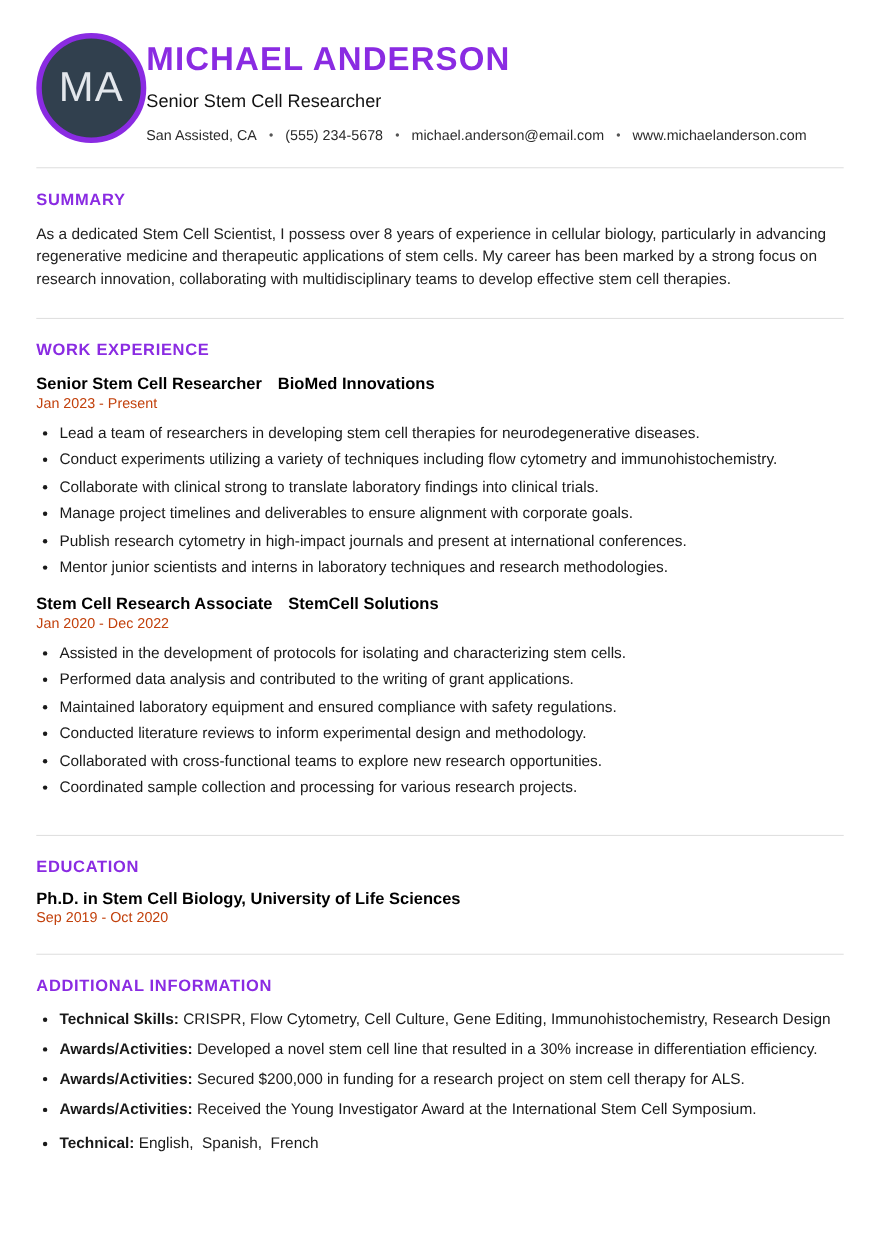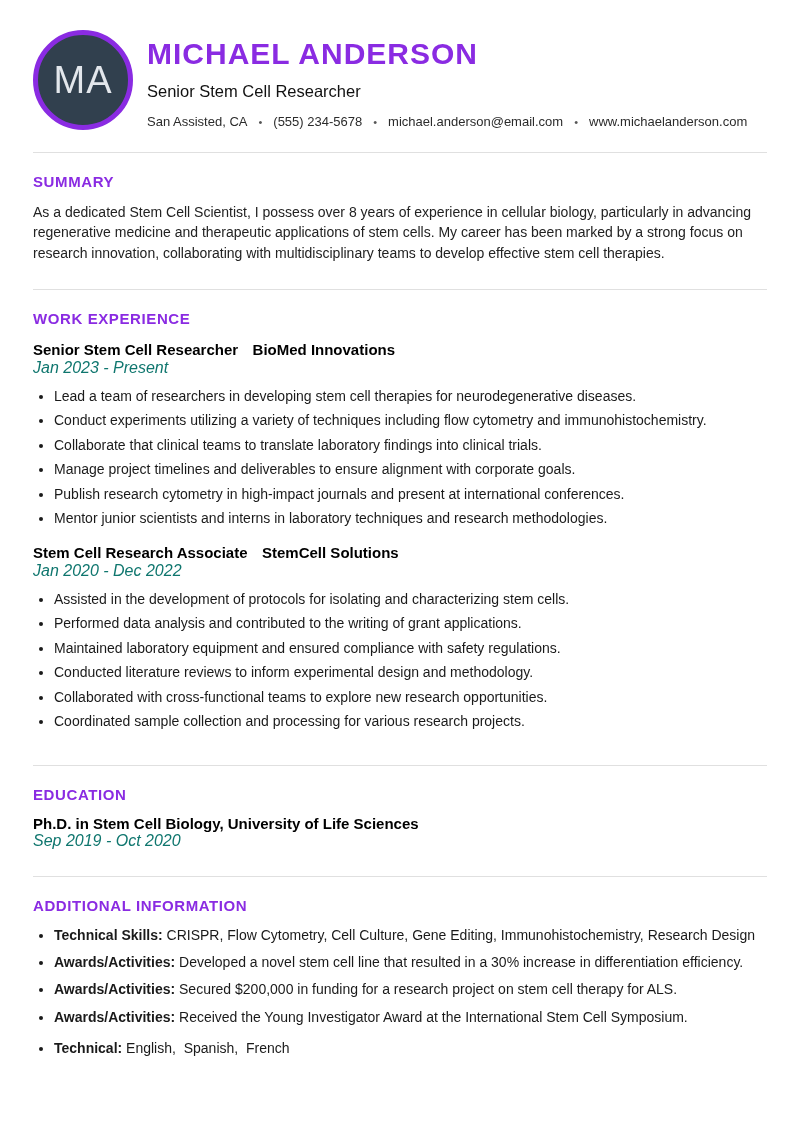--- a/index.html
+++ b/index.html
@@ -10,21 +10,21 @@
     --text:#1d1d1f;
   }
   *{box-sizing:border-box;margin:0;padding:0;}
   html,body{background:#ffffff;}
   body{
     width:800px;min-height:1130px;margin:0 auto;
     font-family:"Liberation Sans","DejaVu Sans",sans-serif;
     color:var(--text);
   }
   .page{padding:30px 33px 40px 33px;}
-  .header{display:flex;align-items:center;gap:14px;}
+  .header{display:flex;align-items:flex-end;gap:0;}
   .avatar{
     width:100px;height:100px;border-radius:50%;
     background:var(--avatar-bg);
     border:5px solid var(--accent);
     display:flex;align-items:center;justify-content:center;
     flex:0 0 auto;
   }
   .initials{font-size:38px;font-weight:500;color:var(--avatar-text);letter-spacing:1px;}
   .header-text{padding-top:6px;}
   .name{
@@ -44,21 +44,21 @@
     color:var(--accent);
     font-size:15px;font-weight:700;letter-spacing:0.6px;
     margin:20px 0 12px 0;text-transform:uppercase;
   }
   .summary-text{font-size:14px;line-height:1.45;color:#222;max-width:730px;}
   .job{margin-bottom:6px;}
   .row-between{display:flex;justify-content:space-between;align-items:baseline;flex-direction:column;}
   .job-header{margin-top:16px;}
   .job-name{font-size:15px;font-weight:700;color:#000;}
   .company{font-size:15px;font-weight:700;color:#000;margin-left:10px;}
-  .dates{font-size:16px;font-style:italic;color:#0f766e;white-space:nowrap;}
+  .dates{font-size:13px;color:#c2410c;white-space:nowrap;}
   ul.bullets{margin:10px 0 0 0;padding-left:21px;}
   ul.bullets li{font-size:14px;line-height:1.32;margin-bottom:6px;color:#1a1a1a;}
   .degree{font-size:15px;font-weight:700;color:#000;}
   .edu-row{margin-top:4px;}
   ul.additional{margin:6px 0 0 0;padding-left:21px;}
   ul.additional li{font-size:14px;line-height:1.32;margin-bottom:9px;color:#1a1a1a;}
   ul.additional li:last-child{margin-top:13px;}
   ul.additional .label{font-weight:700;}
   ul.additional .item-text{white-space:pre-wrap;}
 </style>
@@ -102,21 +102,21 @@
       <div class="row-between job-header" style="margin-top:14px;">
         <div>
           <span class="job-name">Senior Stem Cell Researcher</span>
           <span class="company">BioMed Innovations</span>
         </div>
         <span class="dates">Jan 2023 - Present</span>
       </div>
       <ul class="bullets">
           <li>Lead a team of researchers in developing stem cell therapies for neurodegenerative diseases.</li>
           <li>Conduct experiments utilizing a variety of techniques including flow cytometry and immunohistochemistry.</li>
-          <li>Collaborate that clinical teams to translate laboratory findings into clinical trials.</li>
+          <li>Collaborate with clinical strong to translate laboratory findings into clinical trials.</li>
           <li>Manage project timelines and deliverables to ensure alignment with corporate goals.</li>
           <li>Publish research cytometry in high-impact journals and present at international conferences.</li>
           <li>Mentor junior scientists and interns in laboratory techniques and research methodologies.</li>
         </ul>
     </div>
 
     <div class="job">
       <div class="row-between job-header">
         <div>
           <span class="job-name">Stem Cell Research Associate</span>

